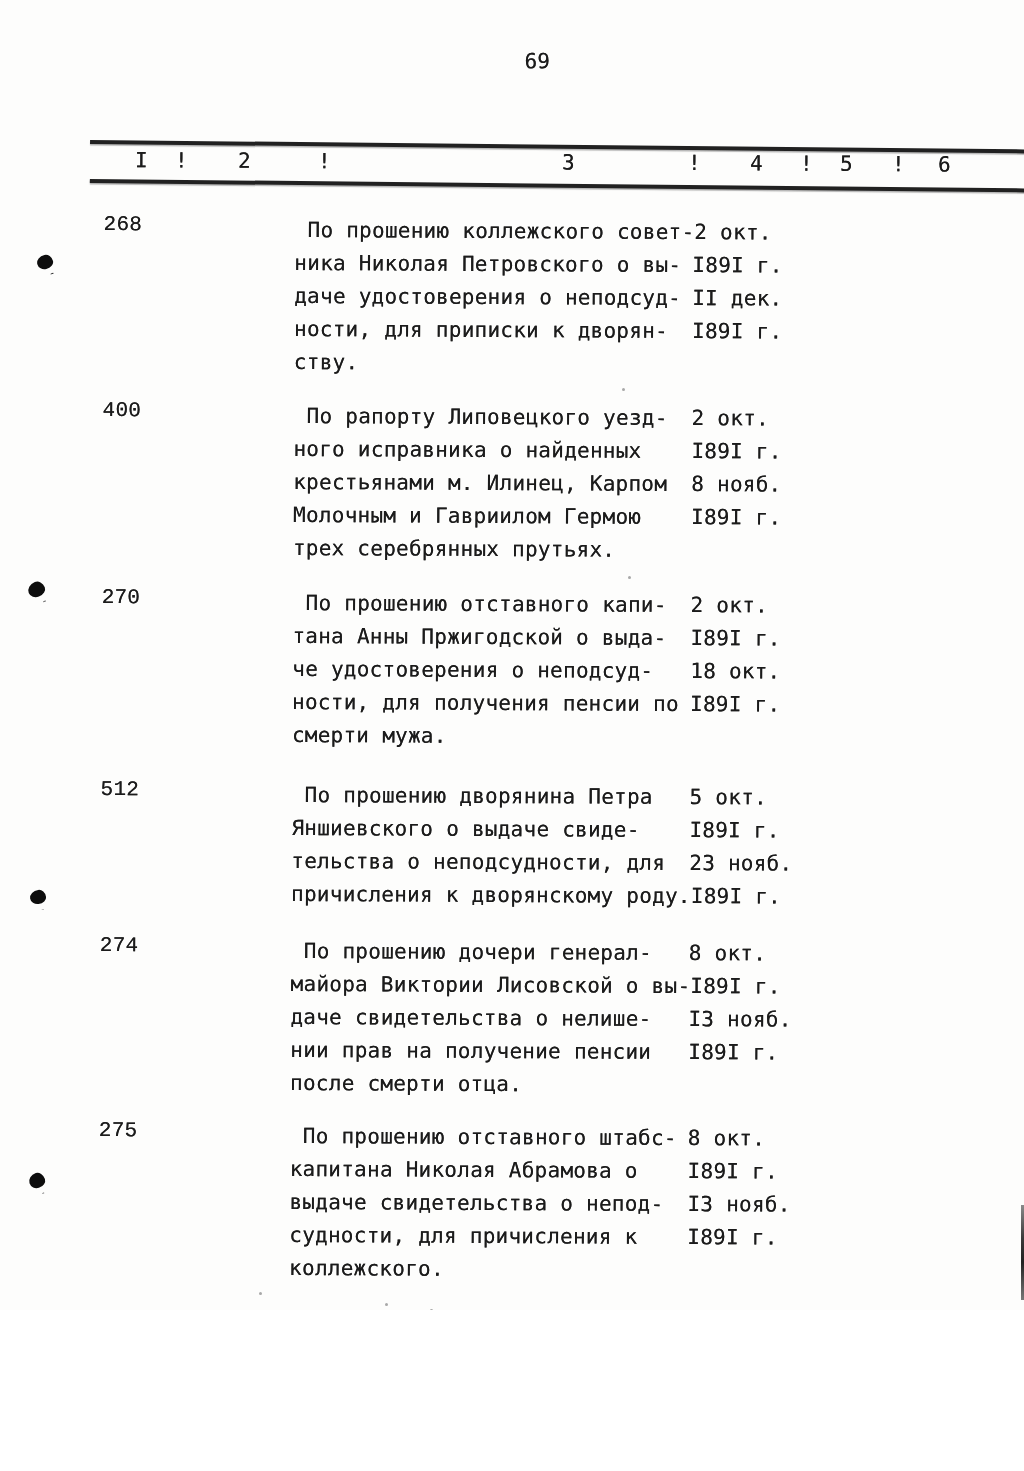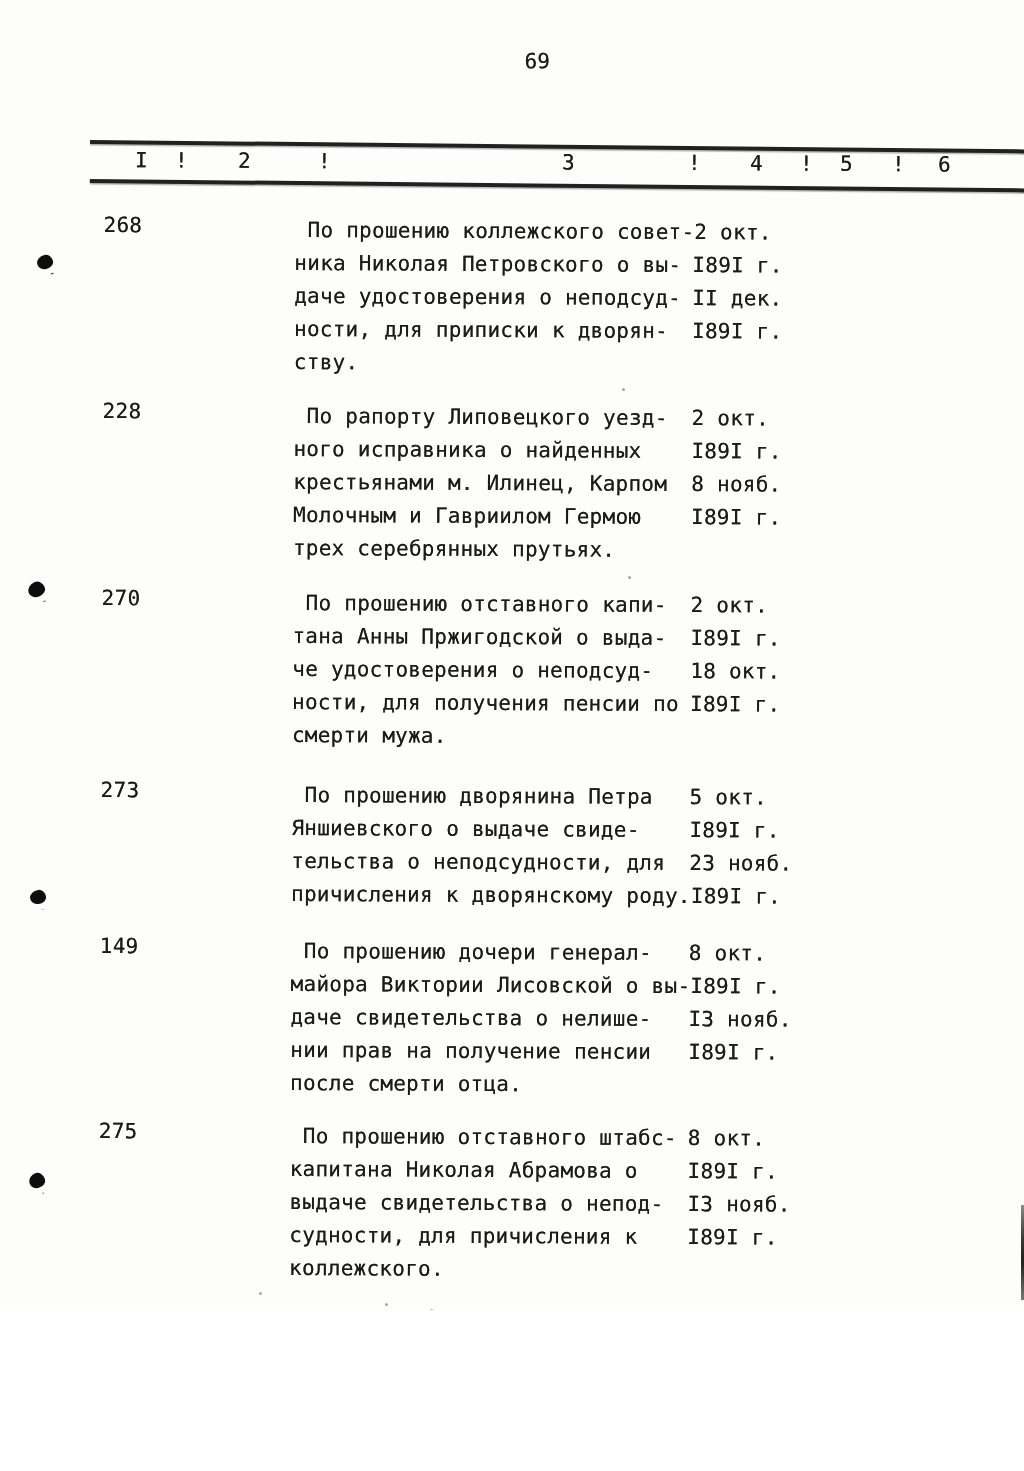--- a/index.html
+++ b/index.html
@@ -28,21 +28,21 @@
     position:absolute; left:90px; width:945px; height:3.5px;
     background:#212121;
     transform:rotate(0.28deg); transform-origin:left center;
     box-shadow:0 1.5px 1px rgba(50,50,50,0.35);
   }
   .rule-top { top:140px; }
   .rule-bottom { top:179px; }
   .header-item { position:absolute; top:148px; }
   
   .entry { position:absolute; left:0; width:1024px; }
-  .entry .no { position:absolute; left:104px; top:0; }
+  .entry .no { position:absolute; left:104px; top:0;font-family:Liberation Mono, monospace; }
   .entry .lines { position:absolute; left:295px; top:0; width:620px; }
   .line { position:relative; height:33px; line-height:33px; white-space:nowrap; }
   .line.first .desc { margin-left:13px; }
   .date.fixed { position:absolute; left:398px; top:0; }
   
   .blot {
     position:absolute; background:#0d0d0d;
     border-radius:60% 45% 55% 50% / 55% 60% 45% 50%;
   }
   .blot.b1 { left:37px; top:255px; width:16px; height:14px; transform:rotate(-14deg);
@@ -90,50 +90,50 @@
           <span class="txt no">268</span>
           <div class="lines">
             <div class="line first"><span class="txt desc">По прошению коллежского совет-</span><span class="txt date joined">2 окт.</span></div>
             <div class="line"><span class="txt desc">ника Николая Петровского о вы-</span><span class="txt date fixed">I89I г.</span></div>
             <div class="line"><span class="txt desc">даче удостоверения о неподсуд-</span><span class="txt date fixed">II дек.</span></div>
             <div class="line"><span class="txt desc">ности, для приписки к дворян-</span><span class="txt date fixed">I89I г.</span></div>
             <div class="line"><span class="txt desc">ству.</span></div>
           </div>
         </div>
         <div class="entry" style="top: 399px;">
-          <span class="txt no">228</span>
+          <span class="txt no">400</span>
           <div class="lines">
             <div class="line first"><span class="txt desc">По рапорту Липовецкого уезд-</span><span class="txt date fixed">2 окт.</span></div>
             <div class="line"><span class="txt desc">ного исправника о найденных</span><span class="txt date fixed">I89I г.</span></div>
             <div class="line"><span class="txt desc">крестьянами м. Илинец, Карпом</span><span class="txt date fixed">8 нояб.</span></div>
             <div class="line"><span class="txt desc">Молочным и Гавриилом Гермою</span><span class="txt date fixed">I89I г.</span></div>
             <div class="line"><span class="txt desc">трех серебрянных прутьях.</span></div>
           </div>
         </div>
         <div class="entry" style="top: 586px;">
           <span class="txt no">270</span>
           <div class="lines">
             <div class="line first"><span class="txt desc">По прошению отставного капи-</span><span class="txt date fixed">2 окт.</span></div>
             <div class="line"><span class="txt desc">тана Анны Пржигодской о выда-</span><span class="txt date fixed">I89I г.</span></div>
             <div class="line"><span class="txt desc">че удостоверения о неподсуд-</span><span class="txt date fixed">18 окт.</span></div>
             <div class="line"><span class="txt desc">ности, для получения пенсии по</span><span class="txt date fixed">I89I г.</span></div>
             <div class="line"><span class="txt desc">смерти мужа.</span></div>
           </div>
         </div>
         <div class="entry" style="top: 778px;">
-          <span class="txt no">273</span>
+          <span class="txt no">512</span>
           <div class="lines">
             <div class="line first"><span class="txt desc">По прошению дворянина Петра</span><span class="txt date fixed">5 окт.</span></div>
             <div class="line"><span class="txt desc">Яншиевского о выдаче свиде-</span><span class="txt date fixed">I89I г.</span></div>
             <div class="line"><span class="txt desc">тельства о неподсудности, для</span><span class="txt date fixed">23 нояб.</span></div>
             <div class="line"><span class="txt desc">причисления к дворянскому роду.</span><span class="txt date joined">I89I г.</span></div>
           </div>
         </div>
         <div class="entry" style="top: 934px;">
-          <span class="txt no">149</span>
+          <span class="txt no">274</span>
           <div class="lines">
             <div class="line first"><span class="txt desc">По прошению дочери генерал-</span><span class="txt date fixed">8 окт.</span></div>
             <div class="line"><span class="txt desc">майора Виктории Лисовской о вы-</span><span class="txt date joined">I89I г.</span></div>
             <div class="line"><span class="txt desc">даче свидетельства о нелише-</span><span class="txt date fixed">I3 нояб.</span></div>
             <div class="line"><span class="txt desc">нии прав на получение пенсии</span><span class="txt date fixed">I89I г.</span></div>
             <div class="line"><span class="txt desc">после смерти отца.</span></div>
           </div>
         </div>
         <div class="entry" style="top: 1119px;">
           <span class="txt no">275</span>

